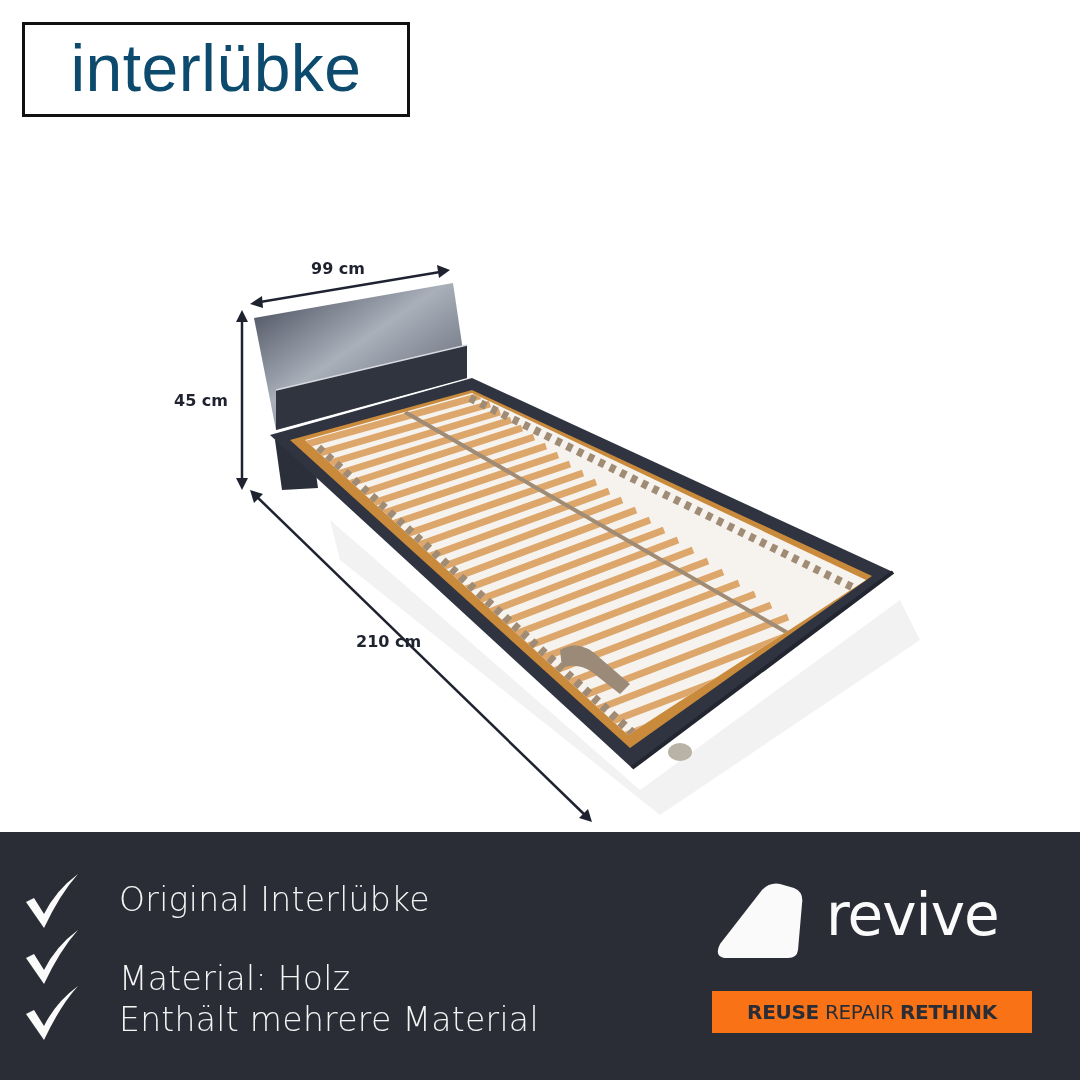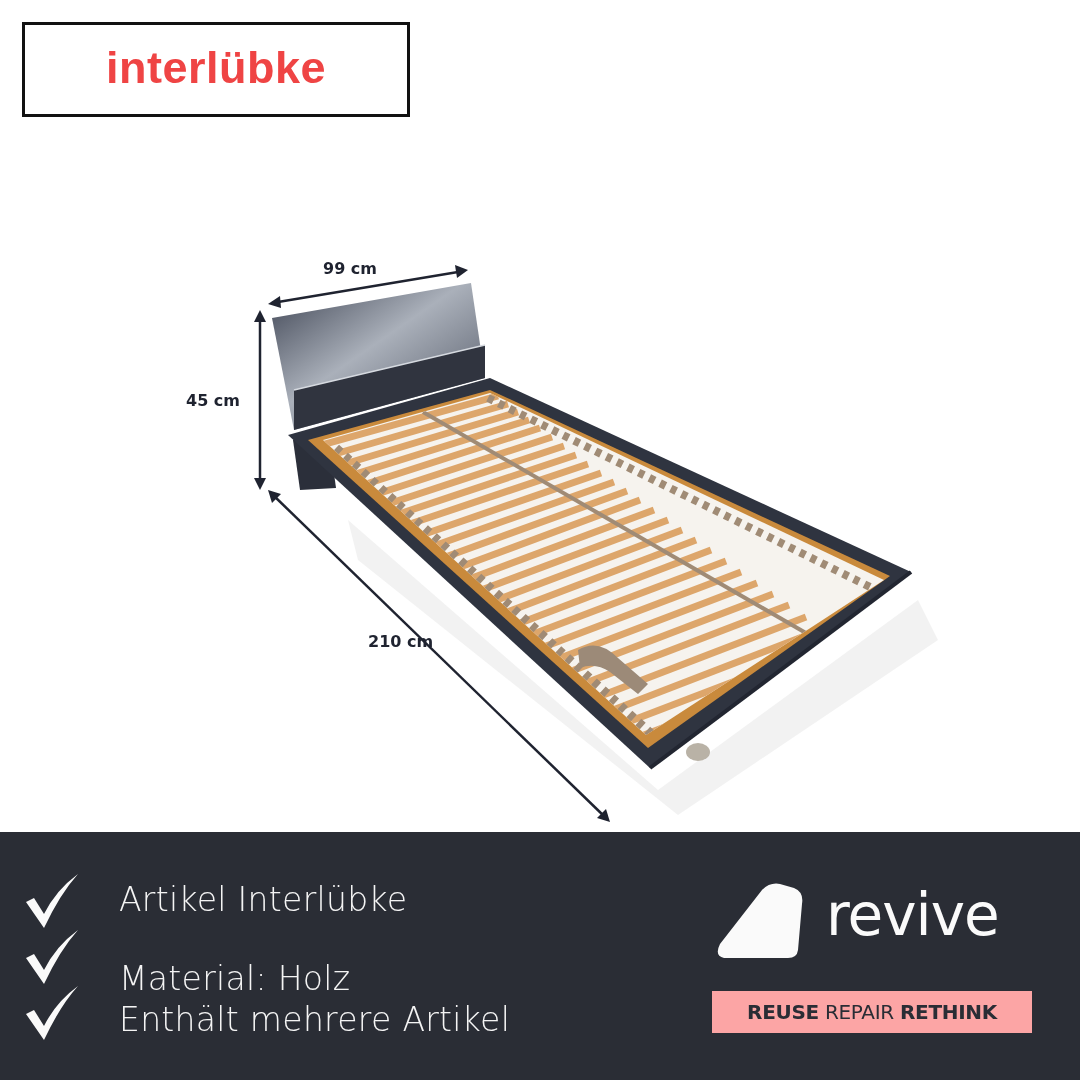--- a/index.html
+++ b/index.html
@@ -8,25 +8,24 @@
     background: #ffffff;
     font-family: "Liberation Sans", sans-serif;
   }
   .brand-box {
     position: absolute; left: 22px; top: 22px; width: 382px; height: 89px;
     border: 3px solid #111; box-sizing: content-box;
     display: flex; align-items: center; justify-content: center;
   }
   .brand-box span {
     font-family: "Liberation Sans", sans-serif;
-    font-size: 45px; color: #ef4444; letter-spacing: 0.5px; line-height: 1;
+    font-size: 66px; color: #0c4a6e; letter-spacing: 0.5px; line-height: 1;
     margin-top: -4px;
-    font-weight: bold;
   }
-  .scene { position: absolute; left: 12px; top: 0; width: 932px; height: 832px; padding-left: 6px; }
+  .scene { position: absolute; left: 0; top: 0; width: 932px; height: 832px; }
   .dim {
     position: absolute; font-family: "DejaVu Sans", sans-serif; font-weight: bold;
     font-size: 16px; color: #1f2330;
   }
   .panel {
     position: absolute; left: 0; top: 832px; width: 1080px; height: 248px;
     background: #2a2d35;
   }
   .feature {
     position: absolute; left: 0; display: flex; align-items: center;
@@ -38,21 +37,21 @@
     font-size: 33px; color: #f4f4f4; letter-spacing: 0.3px;
   }
   .revive-logo { position: absolute; left: 712px; top: 880px; width: 95px; height: 80px; }
   .revive-word {
     position: absolute; left: 826px; top: 886px;
     font-family: "DejaVu Sans", sans-serif; font-weight: normal;
     font-size: 58px; color: #fafafa; letter-spacing: -1px; line-height: 1;
   }
   .tagline {
     position: absolute; left: 712px; top: 991px; width: 320px; height: 42px;
-    background: #fca5a5; display: flex; align-items: center; justify-content: center;
+    background: #f97316; display: flex; align-items: center; justify-content: center;
     font-family: "DejaVu Sans", sans-serif; font-size: 20px; color: #2a2d35;
     letter-spacing: -0.3px; white-space: nowrap;
   }
   .tagline .b { font-weight: bold; }
   .tagline .l { font-weight: normal; margin: 12px 6px; }
 </style>
 </head>
 <body>
 
 <div class="brand-box">
@@ -152,35 +151,35 @@
   <div class="dim" style="left:174px; top:391px;">45 cm</div>
   <div class="dim" style="left:308px; top:632px;margin-left:48px;">210 cm</div>
 </div>
 
 <div class="panel"></div>
 
 <div class="feature" style="top:872px;">
   <svg class="check" style="top:0;" viewBox="0 0 56 58">
     <path d="M2,30 L10,26 L20,42 Q32,18 54,2 Q36,22 20,56 Z" fill="#fafafa"></path>
   </svg>
-  <span class="label" style="top:8px;">Artikel Interlübke</span>
+  <span class="label" style="top:8px;">Original Interlübke</span>
 </div>
 
 <div class="feature" style="top:928px;">
   <svg class="check" style="top:0;" viewBox="0 0 56 58">
     <path d="M2,30 L10,26 L20,42 Q32,18 54,2 Q36,22 20,56 Z" fill="#fafafa"></path>
   </svg>
   <span class="label" style="top:11px;margin-top:20px;">Material: Holz</span>
 </div>
 
 <div class="feature" style="top:984px;">
   <svg class="check" style="top:0;" viewBox="0 0 56 58">
     <path d="M2,30 L10,26 L20,42 Q32,18 54,2 Q36,22 20,56 Z" fill="#fafafa"></path>
   </svg>
-  <span class="label" style="top:16px;">Enthält mehrere Artikel</span>
+  <span class="label" style="top:16px;">Enthält mehrere Material</span>
 </div>
 
 <svg class="revive-logo" viewBox="0 0 95 80">
   <path d="M8,64 L50,10 Q58,2 68,4 L82,8 Q92,12 90,24 L86,70 Q85,78 76,78 L12,78 Q2,76 8,64 Z" fill="#fafafa"></path>
 </svg>
 <div class="revive-word">revive</div>
 
 <div class="tagline">
   <span class="b">REUSE</span>
   <span class="l">REPAIR</span>

